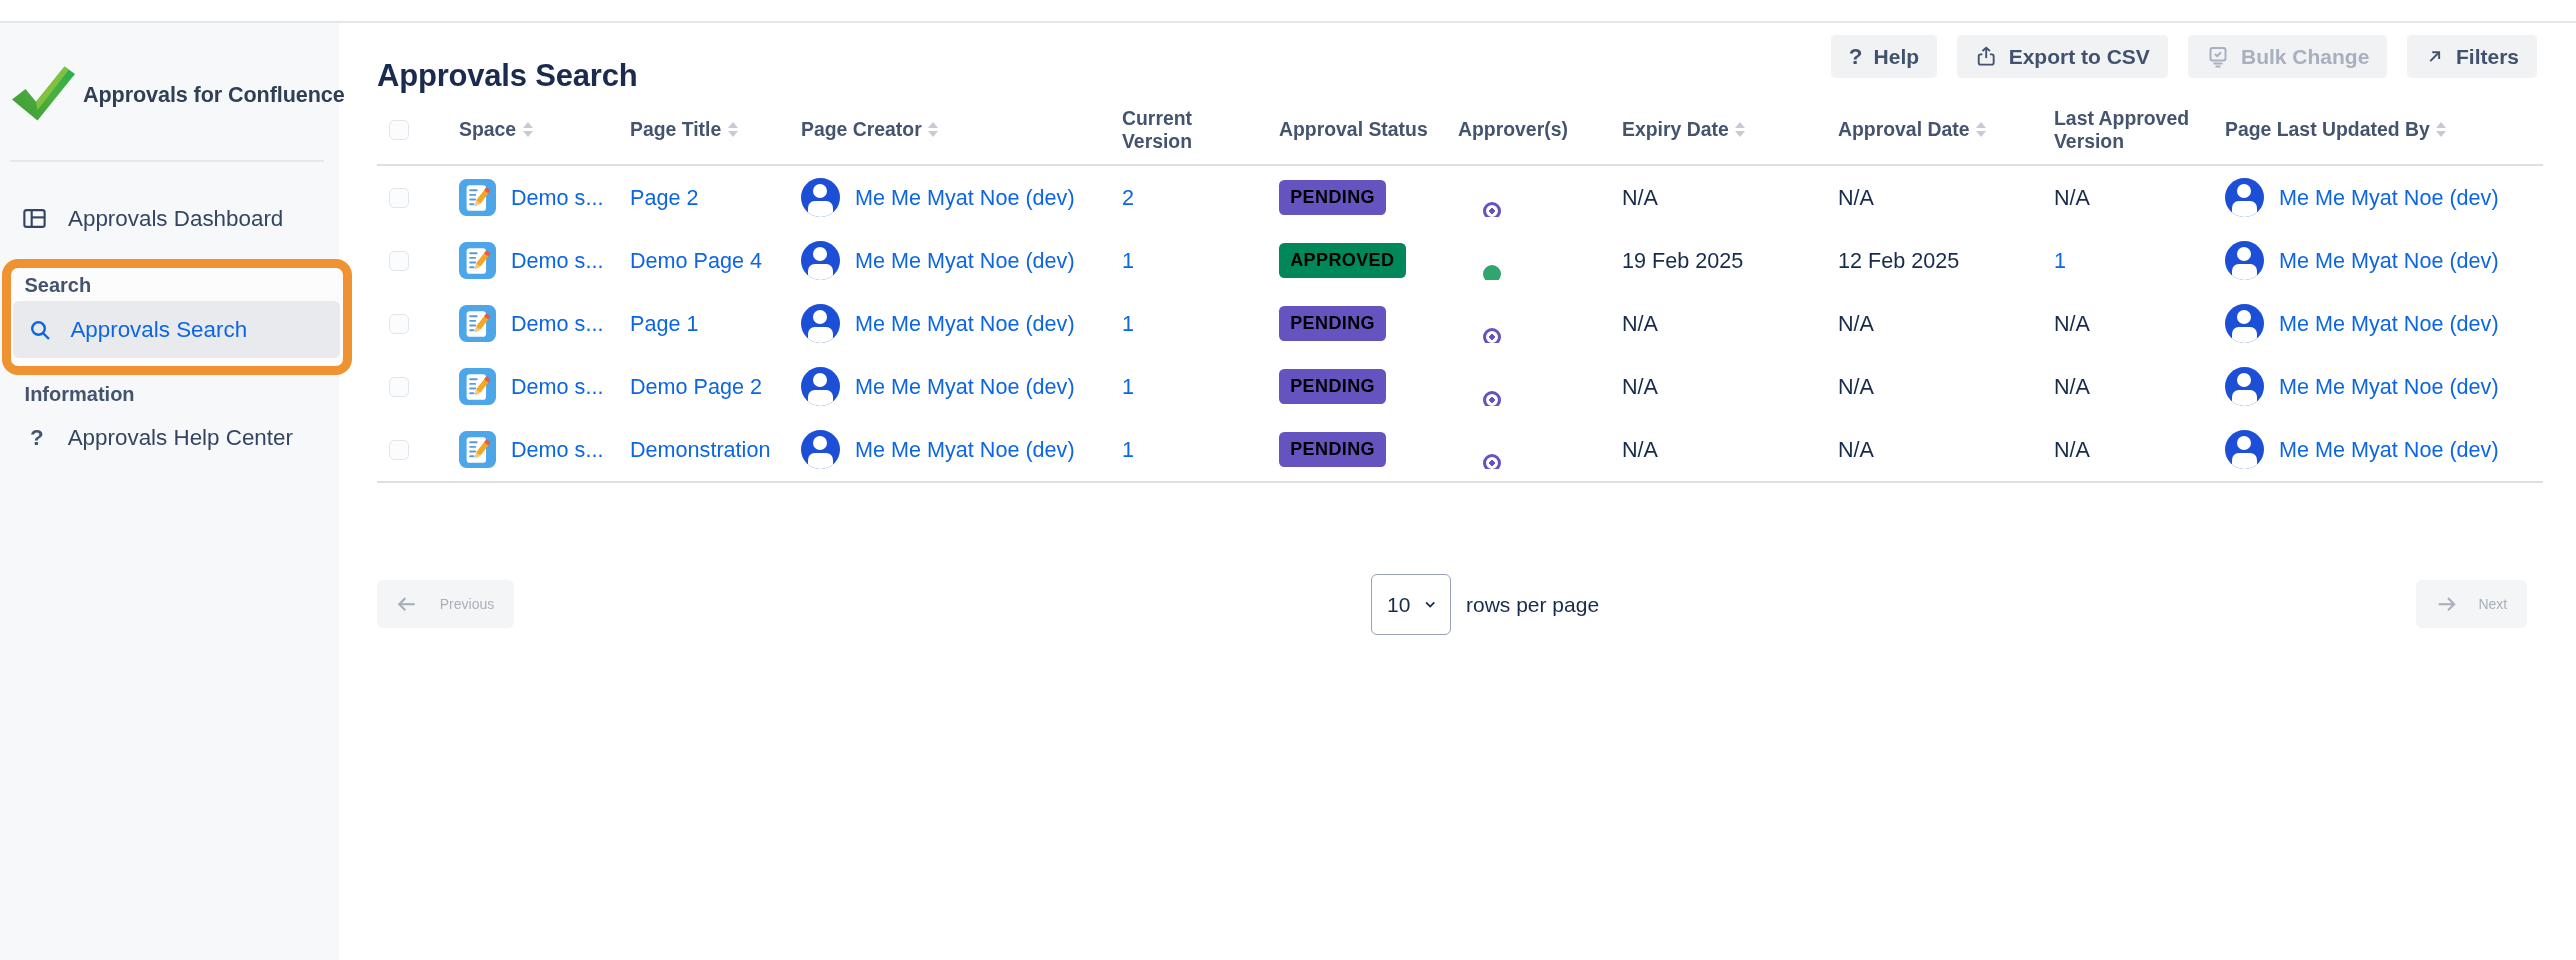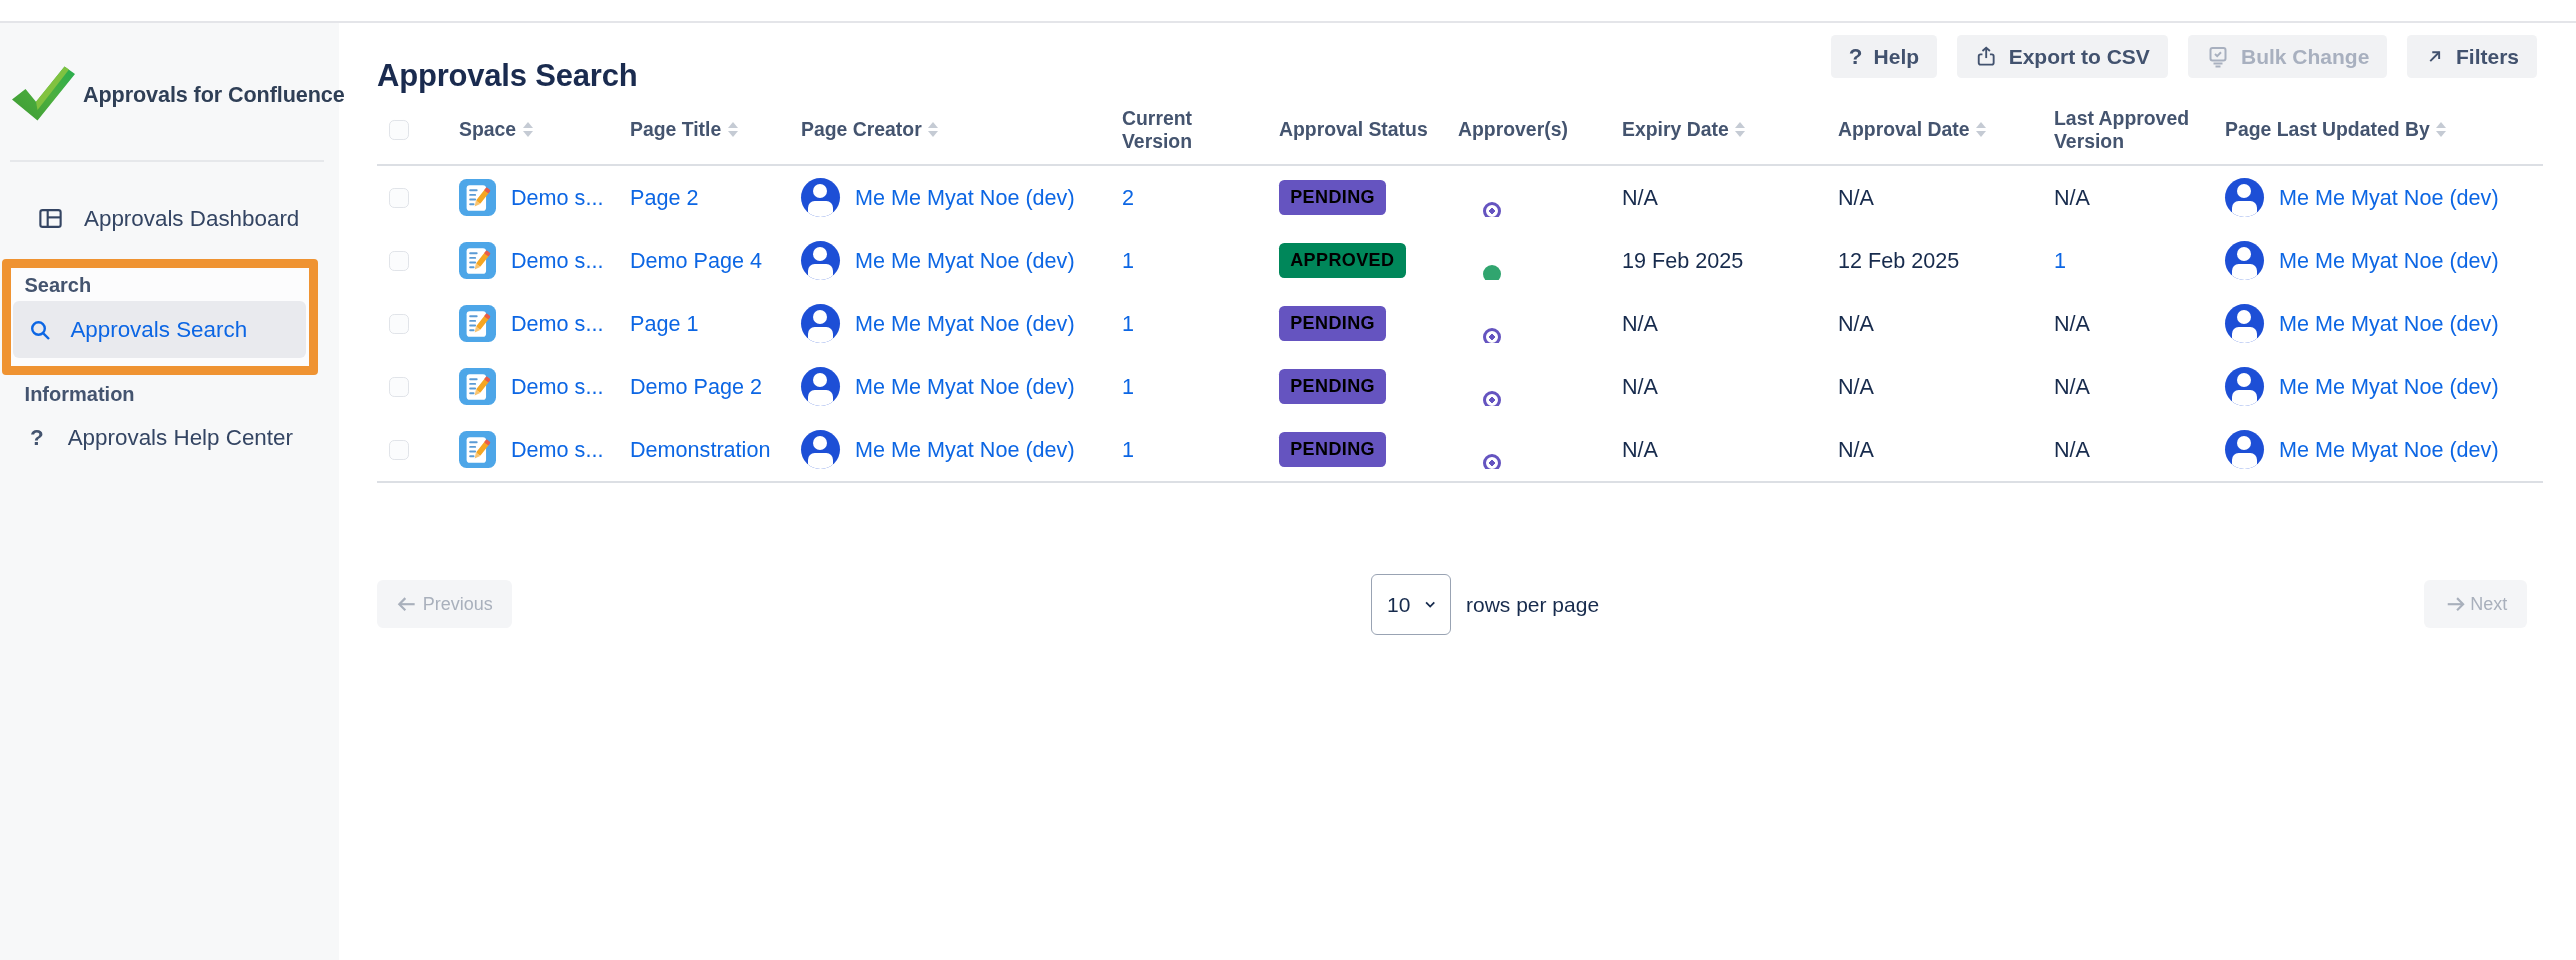--- a/index.html
+++ b/index.html
@@ -10,23 +10,23 @@
   }
   
   .topbar{position:absolute;top:0;left:0;right:0;height:21px;background:#fff;border-bottom:2.2px solid #E4E5E9}
   
   .sidebar{position:absolute;top:23px;left:0;width:339px;bottom:0;background:var(--sidebar-bg)}
   .logo-row{position:absolute;top:39px;left:9px;right:3px;display:flex;align-items:center;gap:5px}
   .logo-row svg{flex:none}
   .app-title{font-size:21.6px;font-weight:600;color:#2F3F56;letter-spacing:-0.1px;white-space:nowrap}
   .side-div{position:absolute;top:137px;left:10.4px;right:15px;height:1.5px;background:#E6E8EB}
   .nav-row{display:flex;align-items:center;font-size:22.4px;color:#344563;cursor:pointer}
-  .nav-dash{position:absolute;top:174px;left:0;right:0;height:43px;padding-left:37px;gap:20px}
-  .orange-box{position:absolute;top:236px;left:1.5px;width:316px;height:116px;box-sizing:border-box;
-    border:9.7px solid var(--highlight-orange);border-radius:4px;background:#FCFCFD}
+  .nav-dash{position:absolute;top:174px;left:0;right:0;height:43px;padding-left:21px;gap:20px}
+  .orange-box{position:absolute;top:236px;left:1.5px;width:350px;height:116px;box-sizing:border-box;
+    border:9.7px solid var(--highlight-orange);border-radius:16px;background:#FCFCFD}
   .sec-label{font-size:20px;font-weight:700;color:#44546F}
   .orange-box .sec-label{position:absolute;top:6px;left:14px}
   .sel-item{position:absolute;left:2.2px;right:2.2px;top:33px;height:57px;background:var(--selected-item-bg);
     border-radius:6px;display:flex;align-items:center;gap:18px;padding-left:15.7px;
     font-size:22.4px;font-weight:500;color:var(--link);cursor:pointer}
   .sec-info{position:absolute;top:360px;left:24.6px}
   .nav-help{position:absolute;top:395px;left:0;right:0;height:40px;padding-left:30px;gap:24px}
   .qmark{font-weight:700;color:#44546F;font-size:22.4px}
   
   .page-title{position:absolute;left:377px;top:37px;font-size:31px;font-weight:700;color:#1A2B4F;letter-spacing:-0.2px}
@@ -59,22 +59,22 @@
   .avatar{width:39px;height:39px;border-radius:50%;background:var(--avatar-blue);position:relative;overflow:hidden;flex:none}
   .avatar::before{content:"";position:absolute;width:14px;height:14px;border-radius:50%;background:#fff;left:12.3px;top:6px}
   .avatar::after{content:"";position:absolute;width:25px;height:21px;border-radius:6.7px;background:#fff;left:6.7px;top:23px}
   .approver{position:relative;width:39px;height:39px;flex:none}
   .presence{position:absolute;width:18px;height:18px;border-radius:50%;right:-3.7px;bottom:-3px;box-sizing:border-box}
   .presence.pending{border:3.7px solid var(--badge-pending);background:radial-gradient(circle,var(--badge-pending) 0 2.7px,#fff 2.8px)}
   .presence.approved{background:var(--presence-approved)}
   .space-icon{width:37px;height:37px;border-radius:7.5px;background:var(--space-icon-bg);display:flex;align-items:center;justify-content:center;flex:none}
   
   .pagination{position:absolute;left:377px;right:39px;top:574px;height:72px}
-  .pg-btn{position:absolute;top:6px;display:flex;align-items:center;gap:4px;height:48px;padding:0 19.4px;
-    background:#F4F5F7;border:none;border-radius:6px;font-size:18px;font-weight:500;color:#A9B0BC;font-family:inherit}
+  .pg-btn{position:absolute;top:6px;display:flex;align-items:center;gap:21px;height:48px;padding:0 19.4px;
+    background:#F4F5F7;border:none;border-radius:6px;font-size:14px;font-weight:500;color:#A9B0BC;font-family:inherit}
   .pg-prev{left:0}
   .pg-next{right:10.4px}
   .rpp{position:absolute;left:994px;top:0;display:flex;align-items:center;gap:15px}
   .select{width:80px;height:61px;box-sizing:border-box;border:1.5px solid #99A3B3;border-radius:6px;background:#fff;
     display:flex;align-items:center;justify-content:space-between;padding:0 12px 0 15px;font-size:21px;color:var(--navy);cursor:pointer}
   .rpp-label{font-size:21px;font-weight:500;color:var(--navy)}
 </style>
 </head>
 <body>
 

